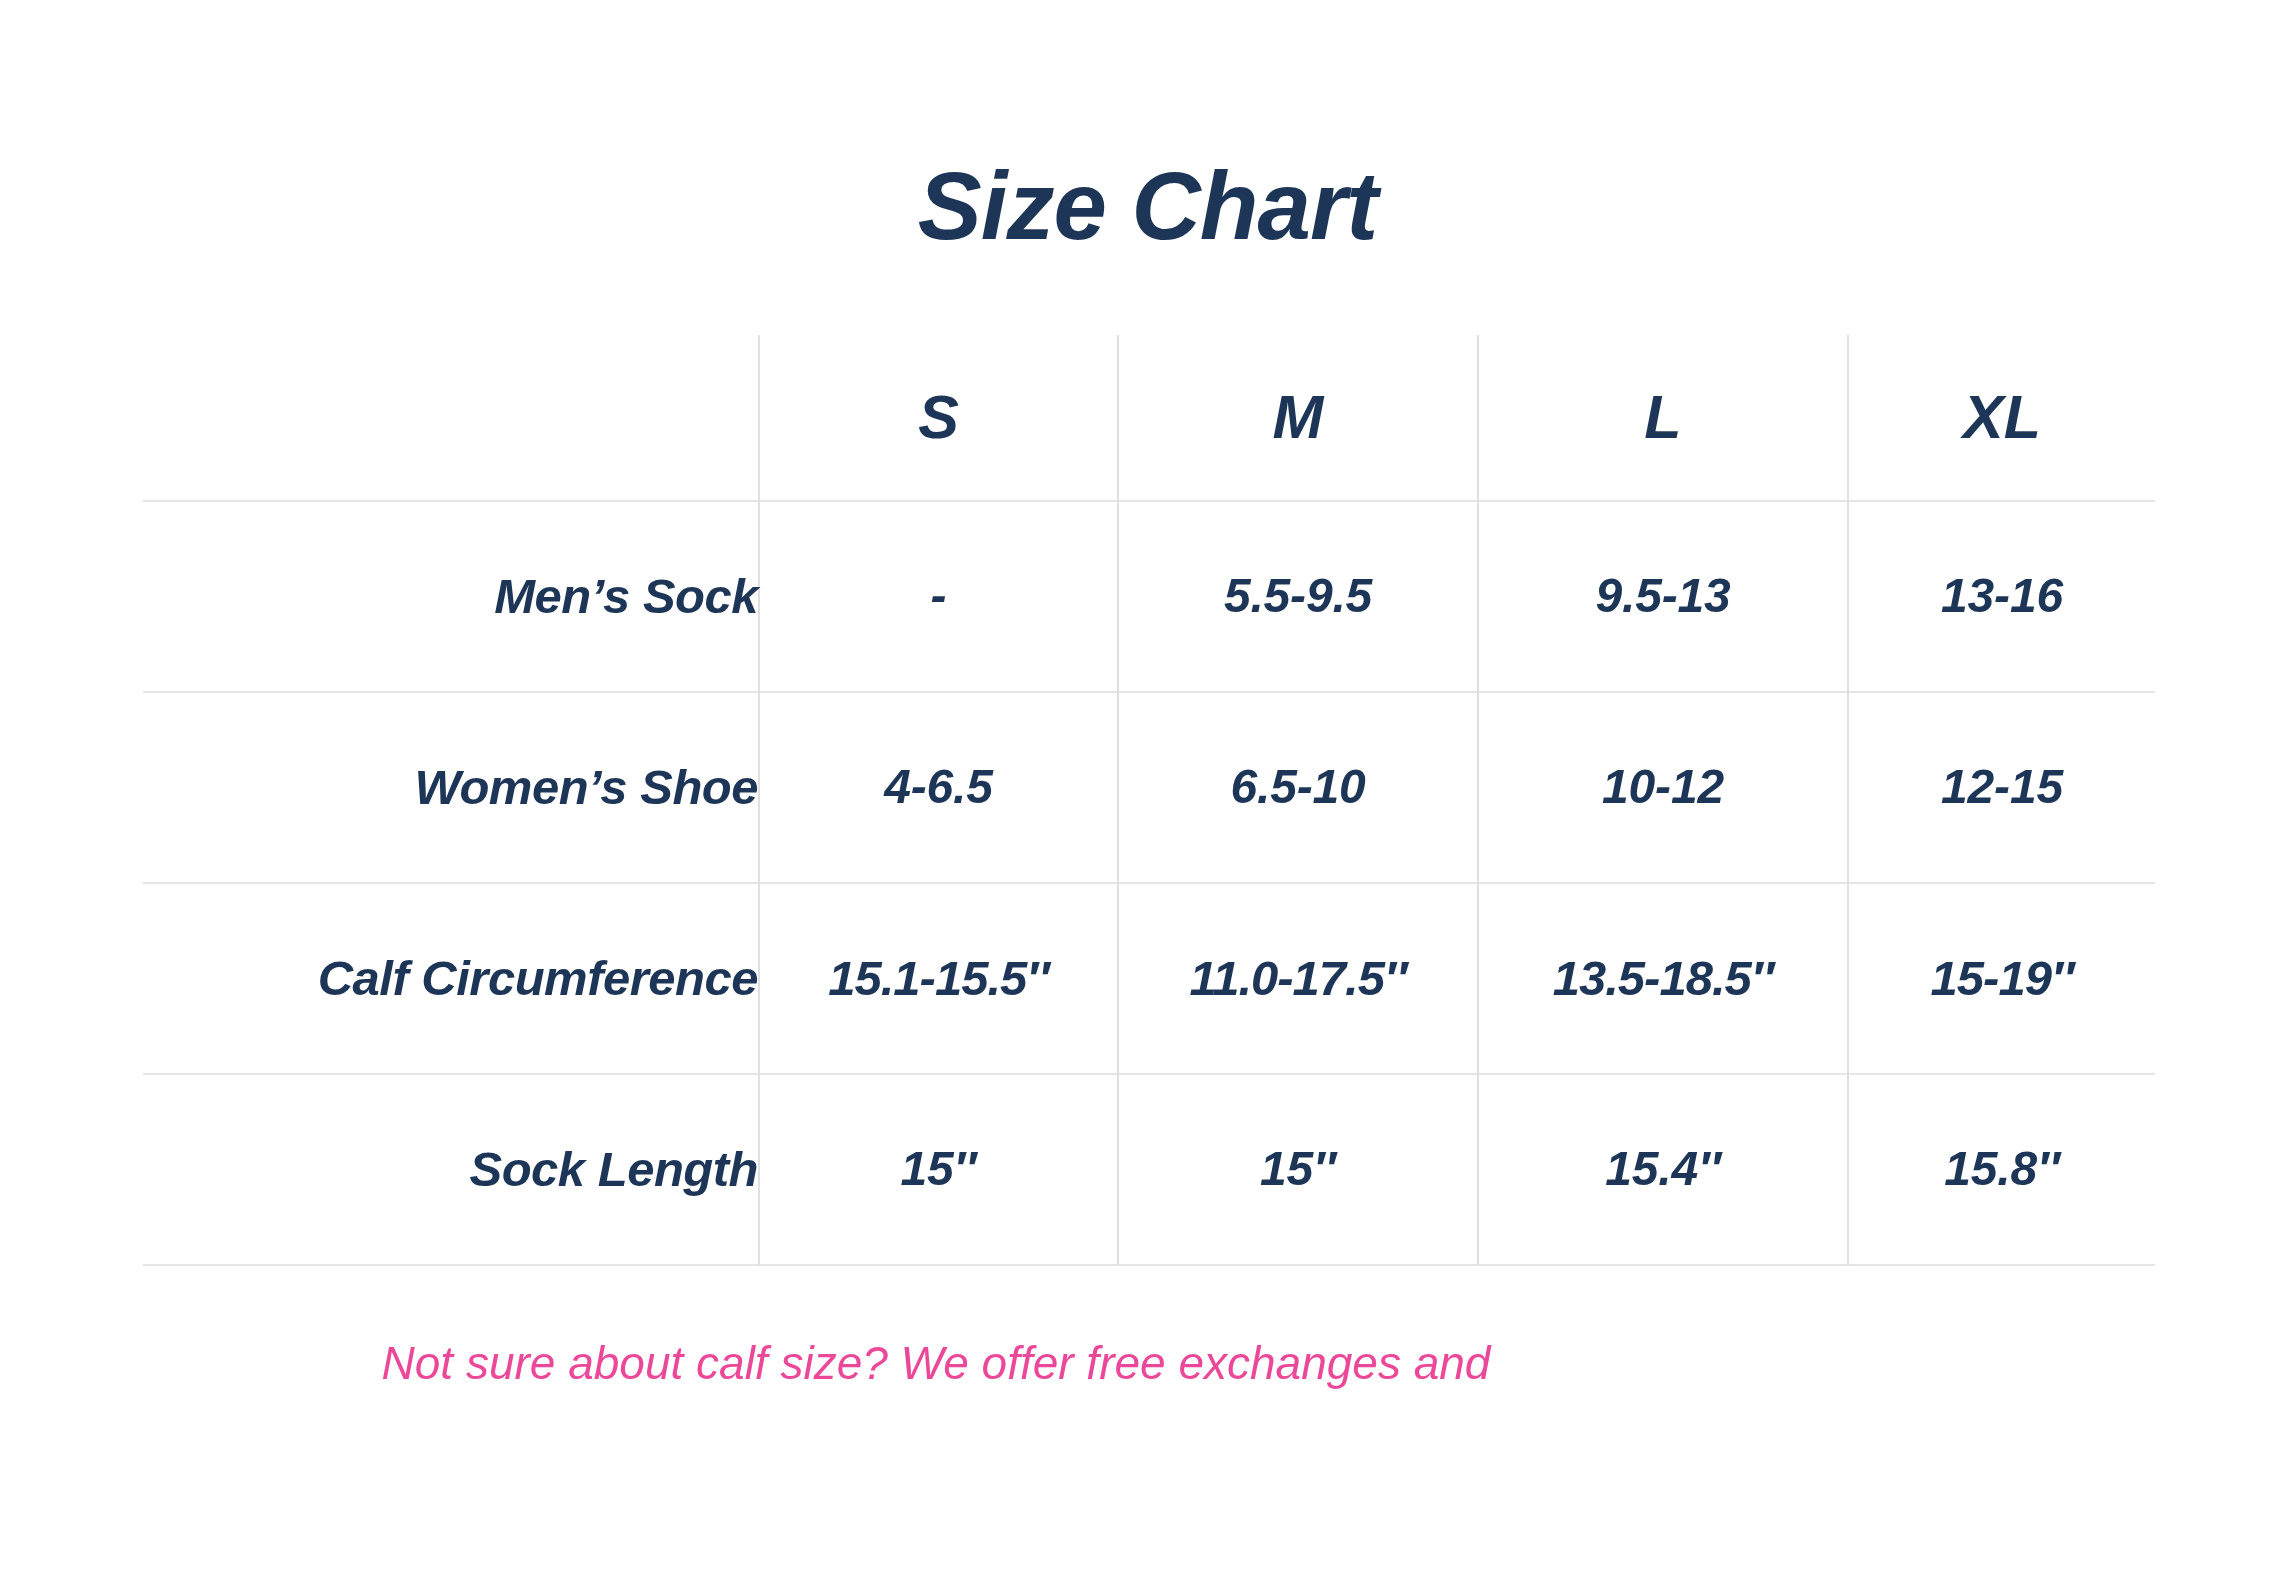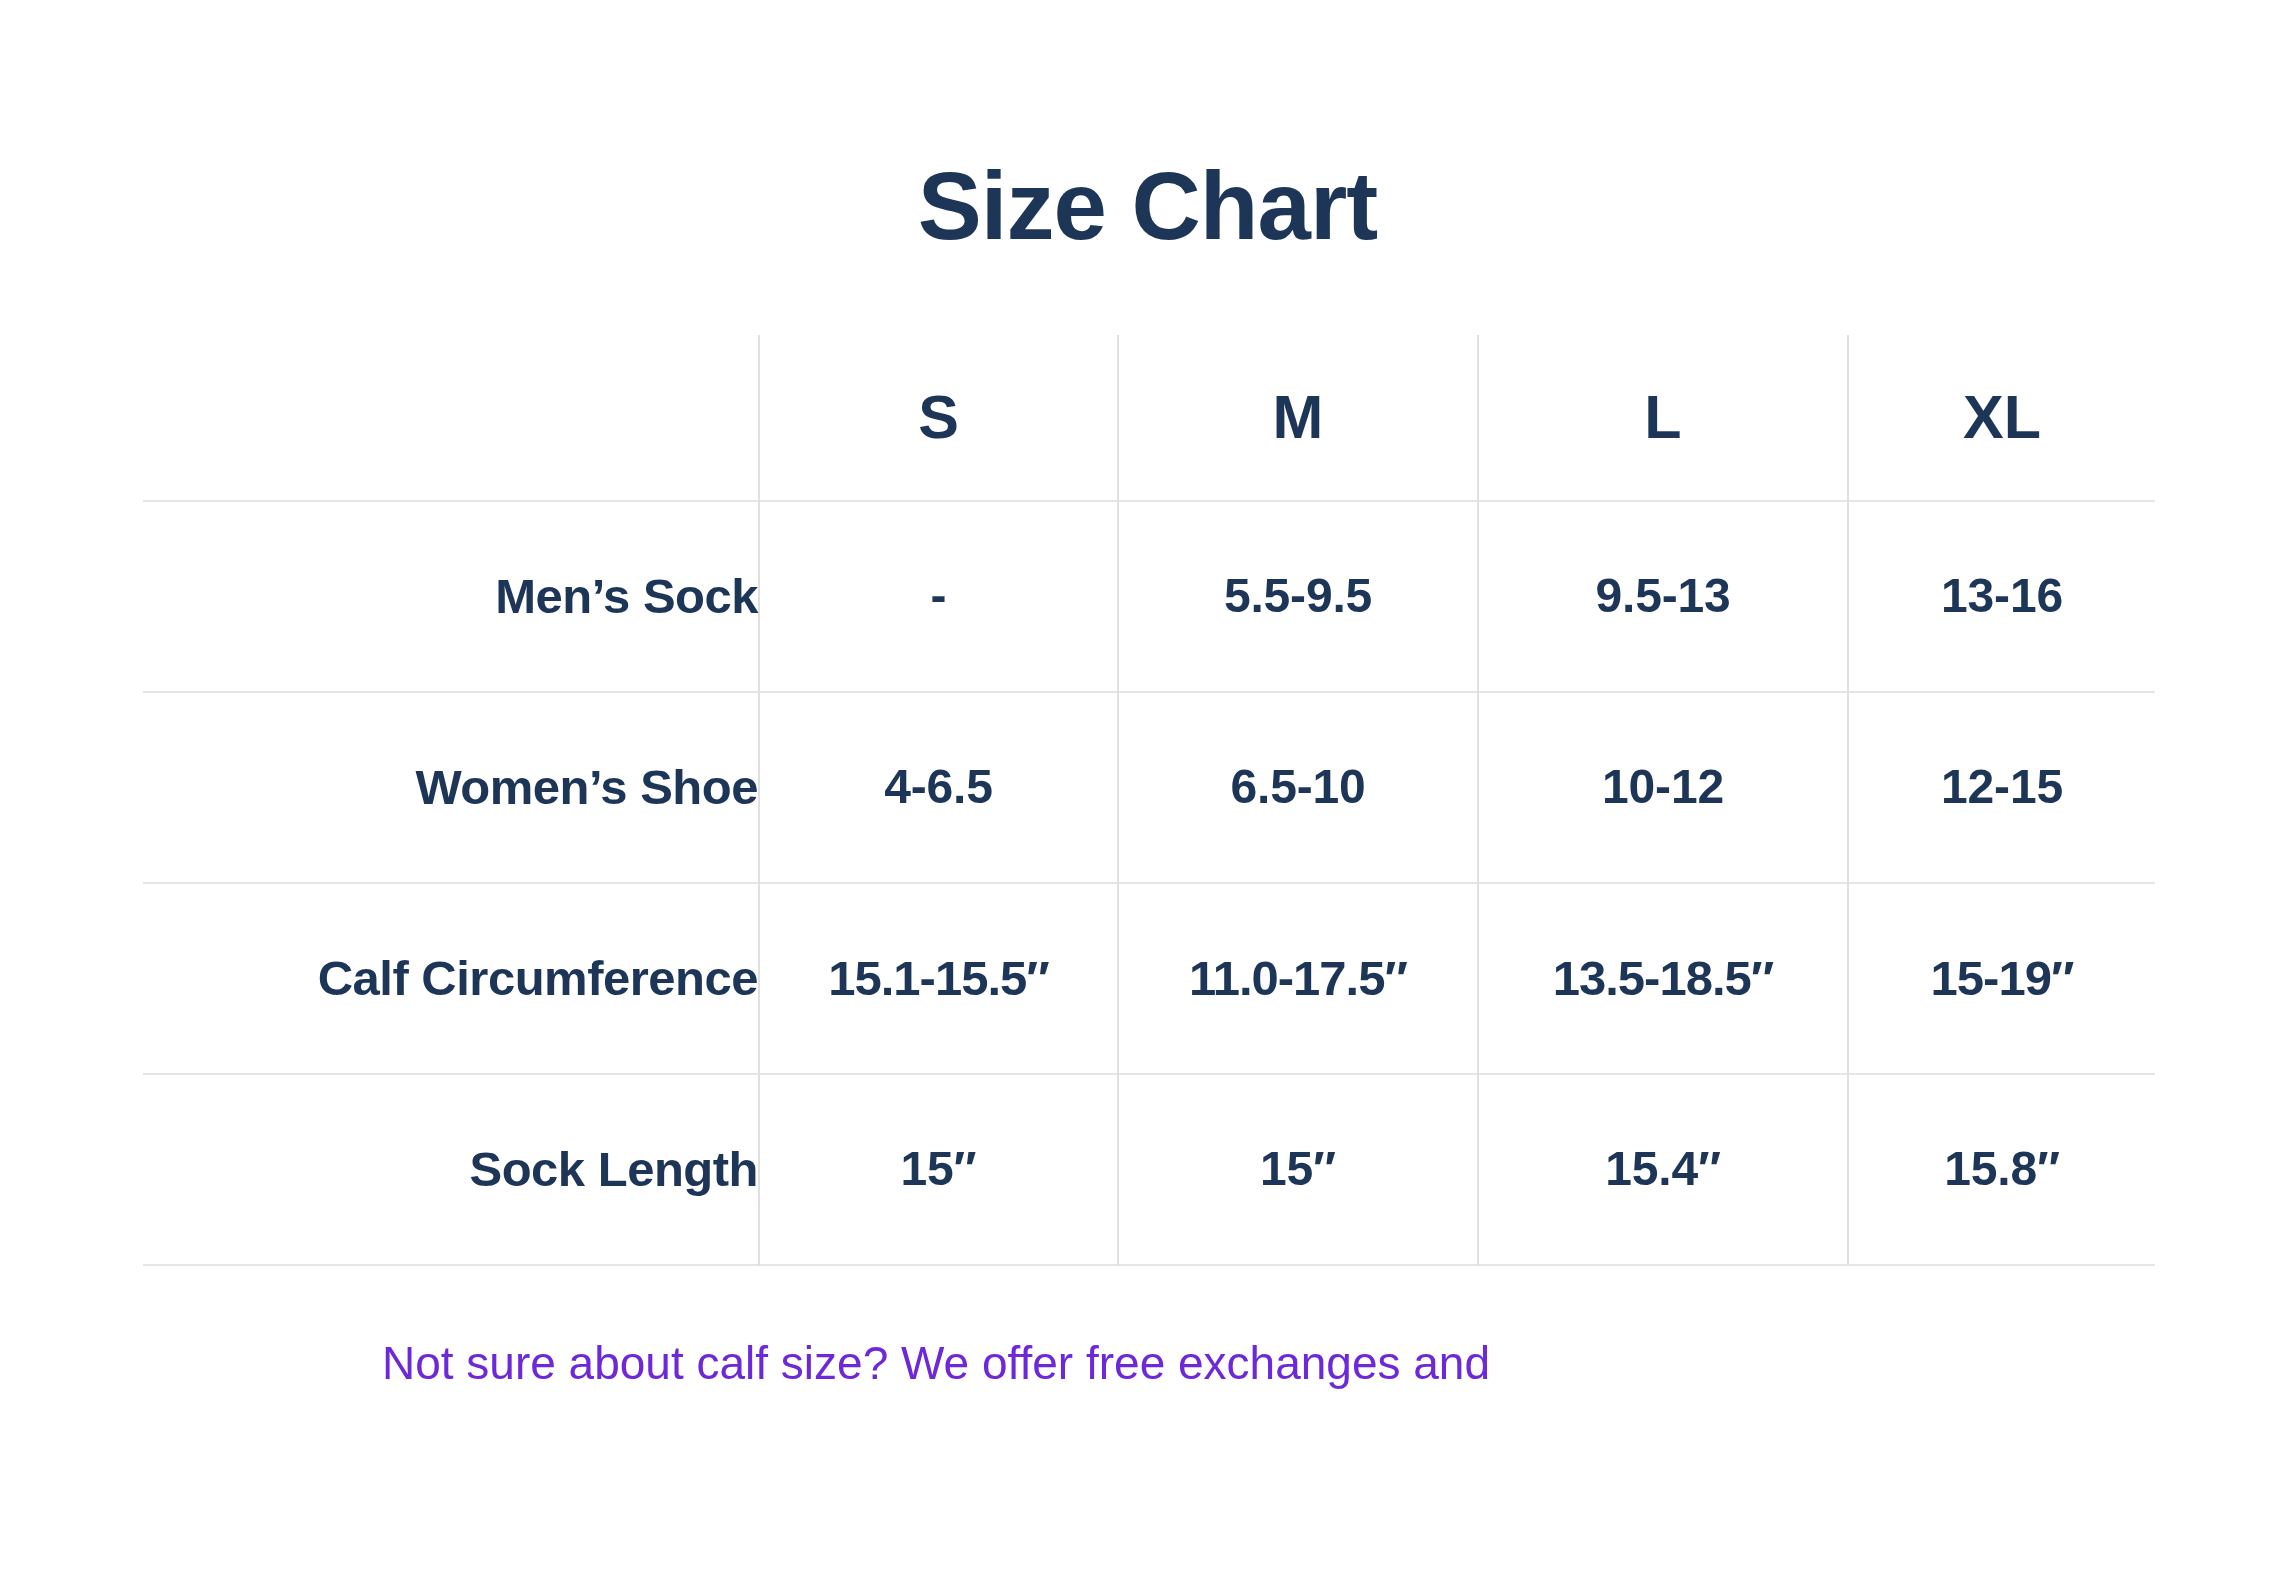--- a/index.html
+++ b/index.html
@@ -14,20 +14,21 @@
     -webkit-font-smoothing: antialiased;
     overflow: hidden;
   }
 
   .page {
     position: relative;
     width: 2295px;
     height: 1593px;
     background: #ffffff;
     box-sizing: border-box;
+    font-style: italic;
   }
 
   
   .chart-title {
     position: absolute;
     left: 0;
     top: 158px;
     width: 2295px;
     text-align: center;
     font-size: 96px;
@@ -120,21 +121,21 @@
 
   
   .footnote {
     position: absolute;
     left: 0;
     top: 1320px;
     width: 1872px;
     text-align: center;
     font-size: 46px;
     font-weight: 300;
-    color: #6d28d9;
+    color: #ec4899;
     line-height: 1.9;
     letter-spacing: 0px;
   }
   .footnote .fn-line { display: block; }
 </style>
 </head>
 <body>
 
 <div class="page">
 

